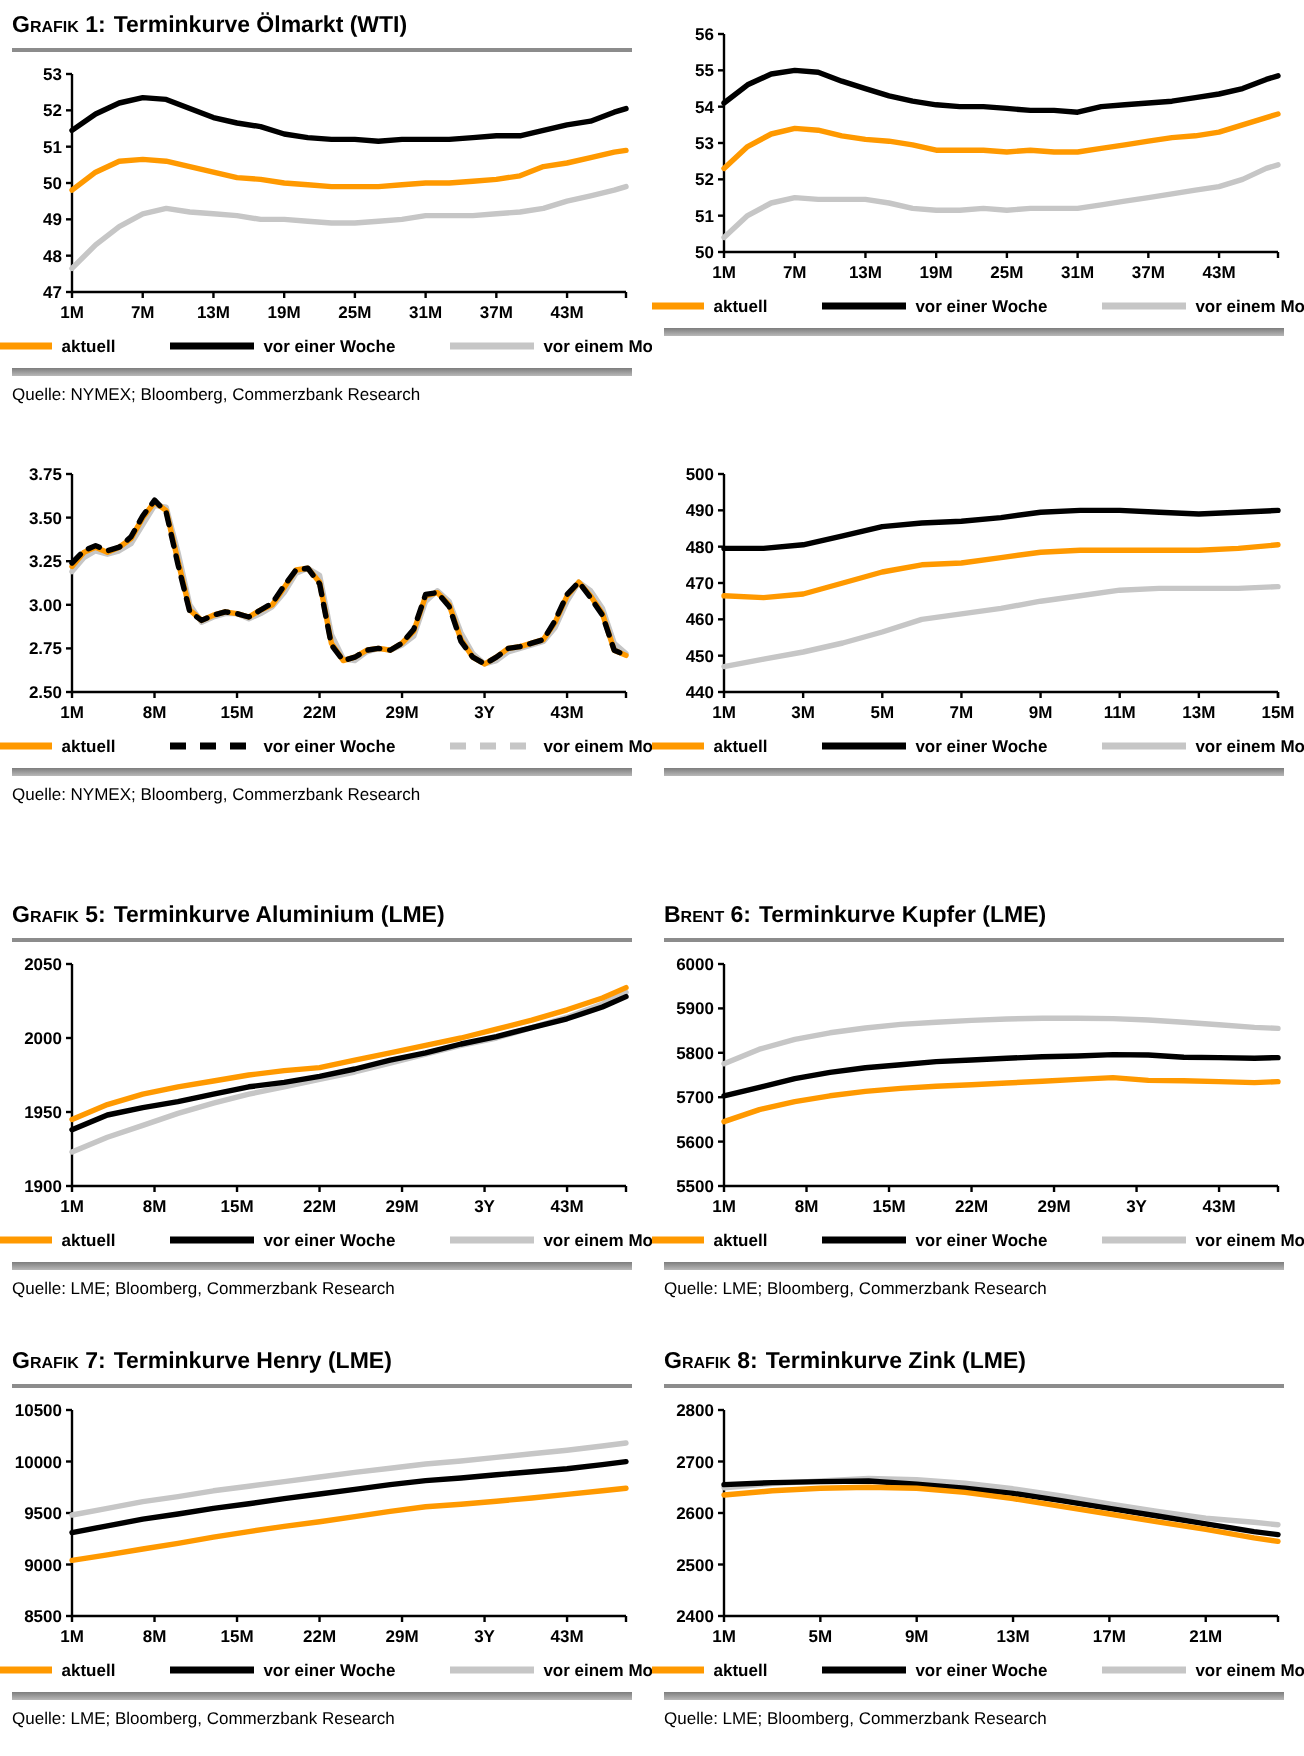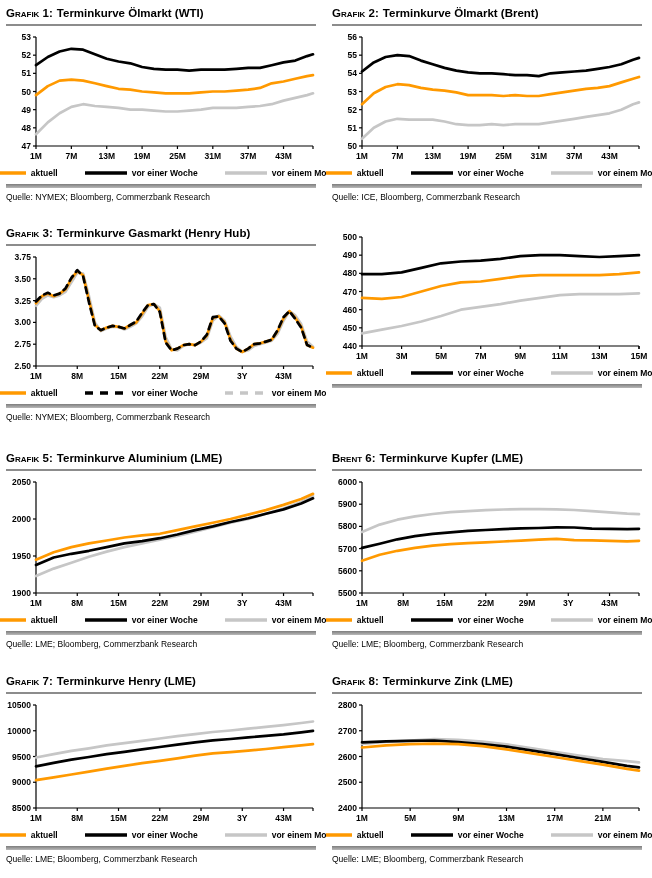--- a/index.html
+++ b/index.html
@@ -78,21 +78,20 @@
             <line x1="1" y1="3" x2="43" y2="3" stroke="#C6C6C6" stroke-width="3.4"></line>
           </svg>
           <span>vor einem Monat</span>
         </span>
       </div>
     <div class="divider"></div>
     <div class="source">Quelle: NYMEX; Bloomberg, Commerzbank Research</div>
   </section>
 
   <section class="panel">
-    <div class="panel-title"><span class="grafik">Grafik 2:</span><span>Terminkurve Ölmarkt (Brent)</span></div>
     <svg class="chart" width="310" height="132" viewBox="0 0 310 132">
         <line x1="30" y1="6" x2="30" y2="115" stroke="#000000" stroke-width="1.2"></line>
         <line x1="30" y1="115" x2="307" y2="115" stroke="#000000" stroke-width="1.2"></line>
         <line x1="27" y1="115" x2="30" y2="115" stroke="#000000" stroke-width="1.2"></line>
         <text x="25" y="118" text-anchor="end">50</text>
         <line x1="27" y1="96.83333333333334" x2="30" y2="96.83333333333334" stroke="#000000" stroke-width="1.2"></line>
         <text x="25" y="99.83333333333334" text-anchor="end">51</text>
         <line x1="27" y1="78.66666666666667" x2="30" y2="78.66666666666667" stroke="#000000" stroke-width="1.2"></line>
         <text x="25" y="81.66666666666667" text-anchor="end">52</text>
         <line x1="27" y1="60.5" x2="30" y2="60.5" stroke="#000000" stroke-width="1.2"></line>
@@ -138,25 +137,23 @@
           <span>vor einer Woche</span>
         </span>
         <span class="legend-item">
           <svg width="44" height="6">
             <line x1="1" y1="3" x2="43" y2="3" stroke="#C6C6C6" stroke-width="3.4"></line>
           </svg>
           <span>vor einem Monat</span>
         </span>
       </div>
     <div class="divider"></div>
-    <div class="source">Quelle: ICE, Bloomberg, Commerzbank Research</div>
-  </section>
-
-  <section class="panel">
-    <div class="panel-title"><span class="grafik">Grafik 3:</span><span>Terminkurve Gasmarkt (Henry Hub)</span></div>
+  </section>
+
+  <section class="panel">
     <svg class="chart" width="310" height="132" viewBox="0 0 310 132">
         <line x1="30" y1="6" x2="30" y2="115" stroke="#000000" stroke-width="1.2"></line>
         <line x1="30" y1="115" x2="307" y2="115" stroke="#000000" stroke-width="1.2"></line>
         <line x1="27" y1="115" x2="30" y2="115" stroke="#000000" stroke-width="1.2"></line>
         <text x="25" y="118" text-anchor="end">2.50</text>
         <line x1="27" y1="93.2" x2="30" y2="93.2" stroke="#000000" stroke-width="1.2"></line>
         <text x="25" y="96.2" text-anchor="end">2.75</text>
         <line x1="27" y1="71.39999999999999" x2="30" y2="71.39999999999999" stroke="#000000" stroke-width="1.2"></line>
         <text x="25" y="74.39999999999999" text-anchor="end">3.00</text>
         <line x1="27" y1="49.6" x2="30" y2="49.6" stroke="#000000" stroke-width="1.2"></line>

